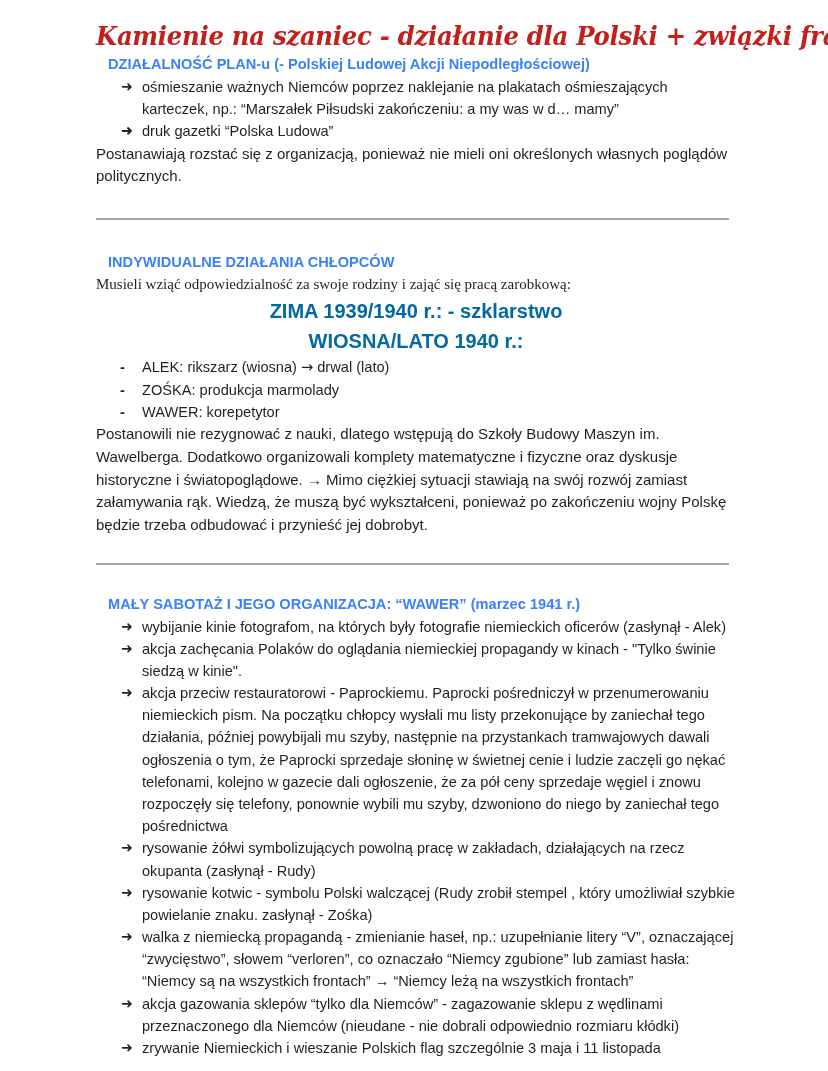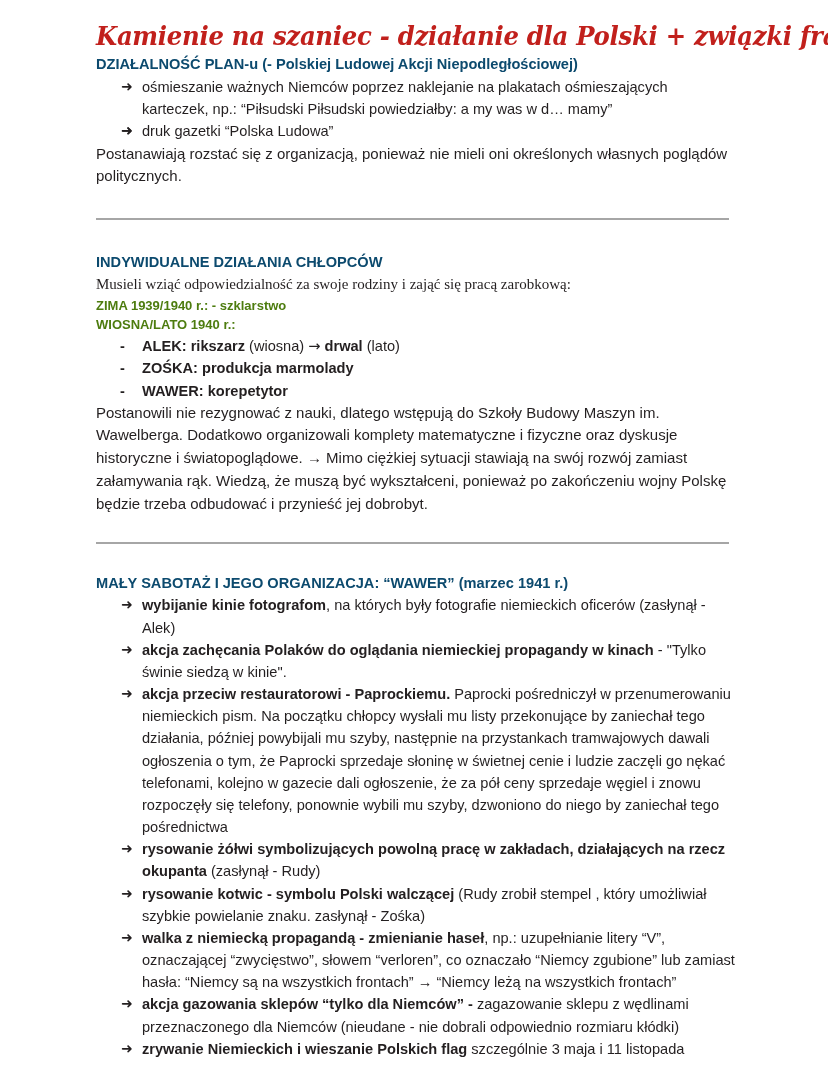--- a/index.html
+++ b/index.html
@@ -33,42 +33,43 @@
     letter-spacing: -0.3px;
     color: #c1201c;
     margin: 0 0 4px 0;
     white-space: nowrap;
     transform: scaleX(0.955);
     transform-origin: left center;
   }
 
   
   .section-heading {
-    color: #0c4a6e;
+    color: #3b82f6;
     font-weight: 700;
     font-size: 14.6px;
     line-height: 1.28;
-    margin: 0 0 2px 0;
+    margin: 0 0 2px 12px;
   }
 
   
   .para {
     font-size: 15px;
     line-height: 1.52;
     margin: 0;
     color: #231f20;
     text-align: left;
   }
   .para.tight { line-height: 1.46; font-family: Liberation Serif, serif; }
   .bold-line {
-    font-size: 13px;
-    line-height: 1.52;
-    font-weight: 700;
-    margin: 0;
-    color: #4d7c0f;
+    font-size: 20px;
+    line-height: 1.52;
+    font-weight: 700;
+    margin: 0;
+    color: #0369a1;
+    text-align: center;
   }
 
   
   ul.arrow-list, ul.dash-list {
     list-style: none;
     margin: 0;
     padding: 0;
   }
   ul.arrow-list > li {
     position: relative;
@@ -98,21 +99,21 @@
   }
   ul.dash-list > li .bullet-glyph {
     position: absolute;
     left: 24px;
     top: 0;
     font-weight: 700;
     font-size: 14.6px;
     line-height: 1.52;
     color: #231f20;
   }
-  .b { font-weight: 700; text-align: center; }
+  .b { font-weight: 400; text-align: center; }
   .arrow-inline {
     font-family: "DejaVu Sans", sans-serif;
     font-weight: 400;
   }
 
   
   .divider {
     border: 0;
     border-top: 2px solid #a6a6a6;
     margin: 0;
@@ -131,21 +132,21 @@
 <div class="page">
 
   <h1 class="doc-title">Kamienie na szaniec - działanie dla Polski + związki frazeologiczne</h1>
 
   <div class="block">
     <div class="section-heading">DZIAŁALNOŚĆ PLAN-u (- Polskiej Ludowej Akcji Niepodległościowej)</div>
 
     <ul class="arrow-list">
       <li>
         <span class="bullet-glyph">➜</span>
-        <span>ośmieszanie ważnych Niemców poprzez naklejanie na plakatach ośmieszających karteczek, np.: “Piłsudski Piłsudski powiedziałby: a my was w d… mamy”</span>
+        <span>ośmieszanie ważnych Niemców poprzez naklejanie na plakatach ośmieszających karteczek, np.: “Marszałek Piłsudski zakończeniu: a my was w d… mamy”</span>
       </li>
       <li>
         <span class="bullet-glyph">➜</span>
       </li>
       <li>
         <span class="bullet-glyph">➜</span>
         <span>druk gazetki “Polska Ludowa”</span>
       </li>
     </ul>
 

